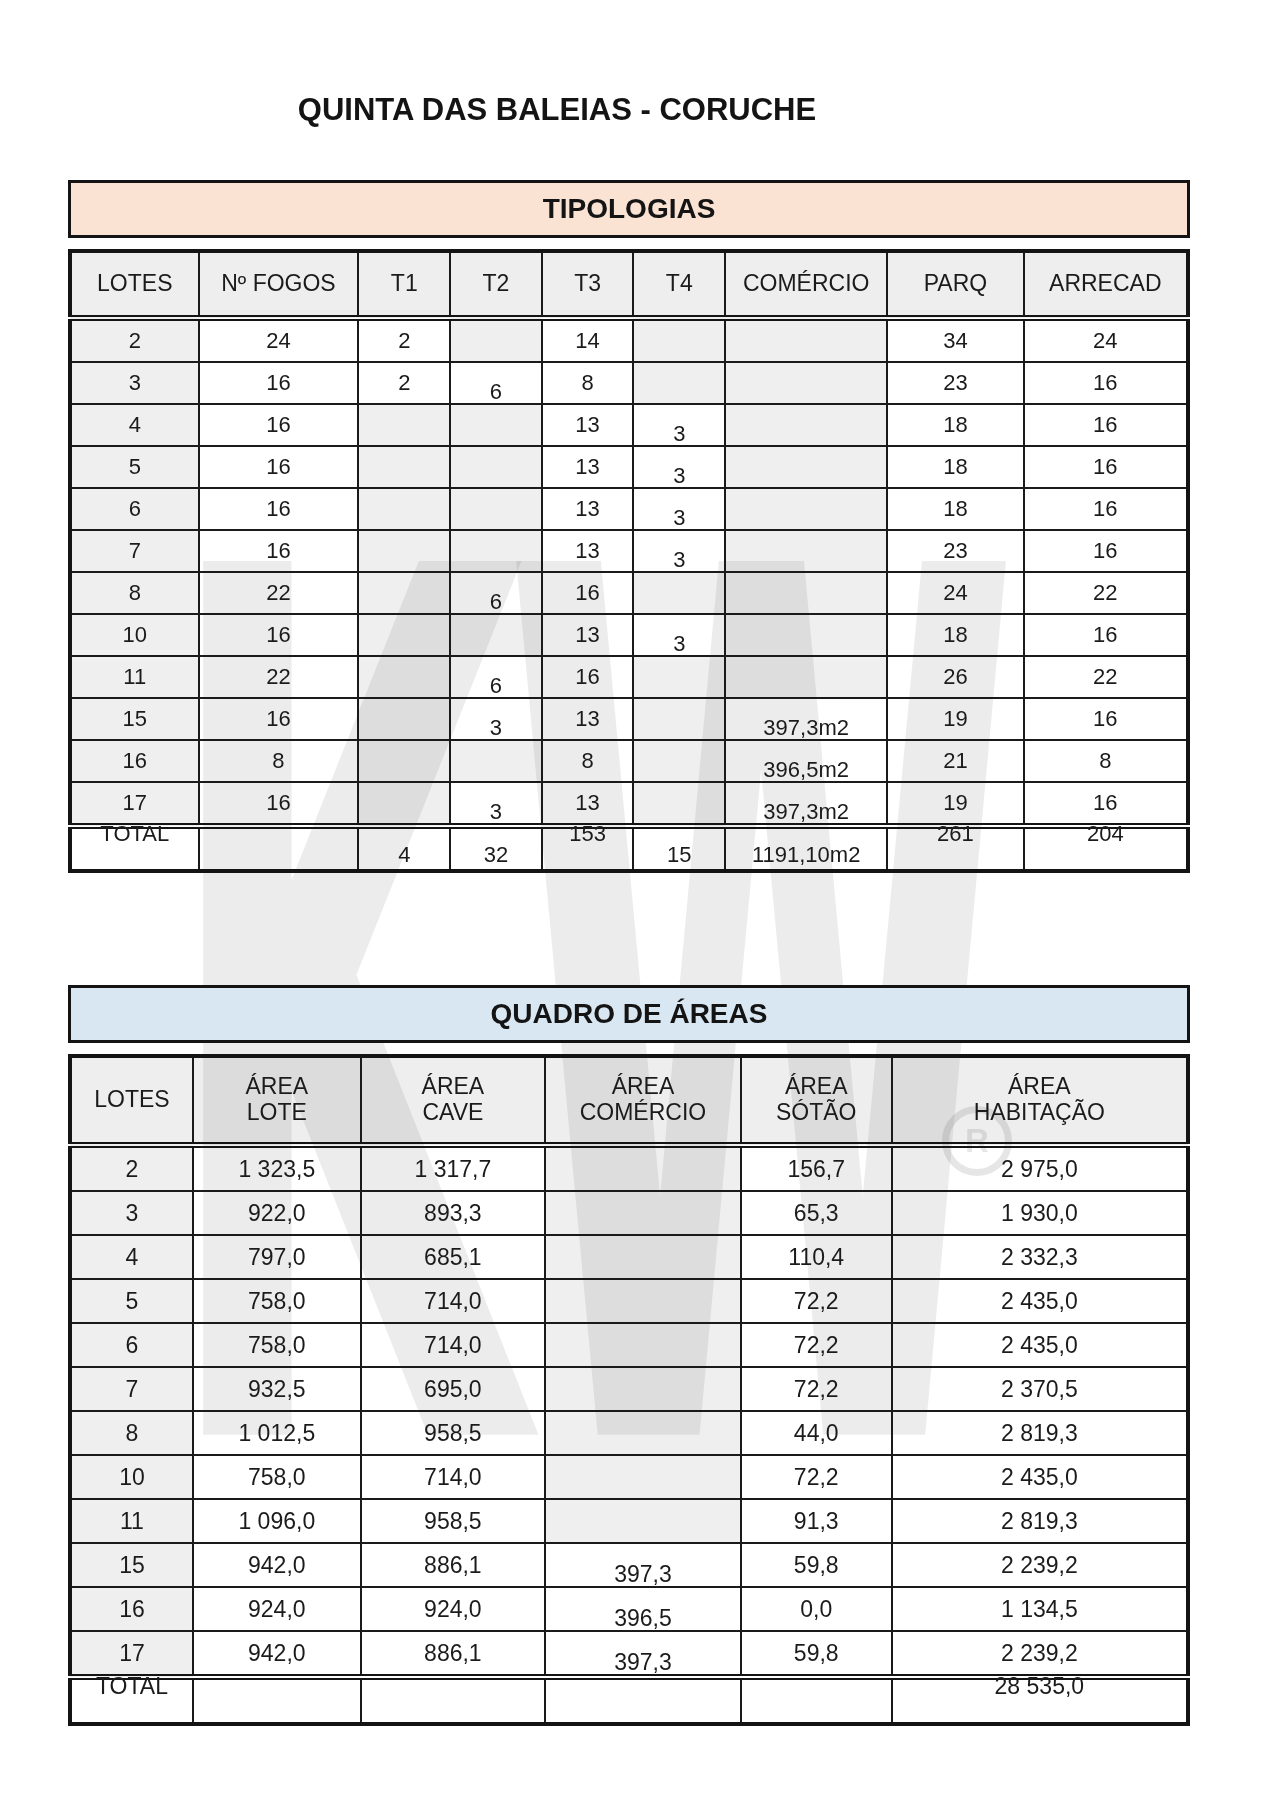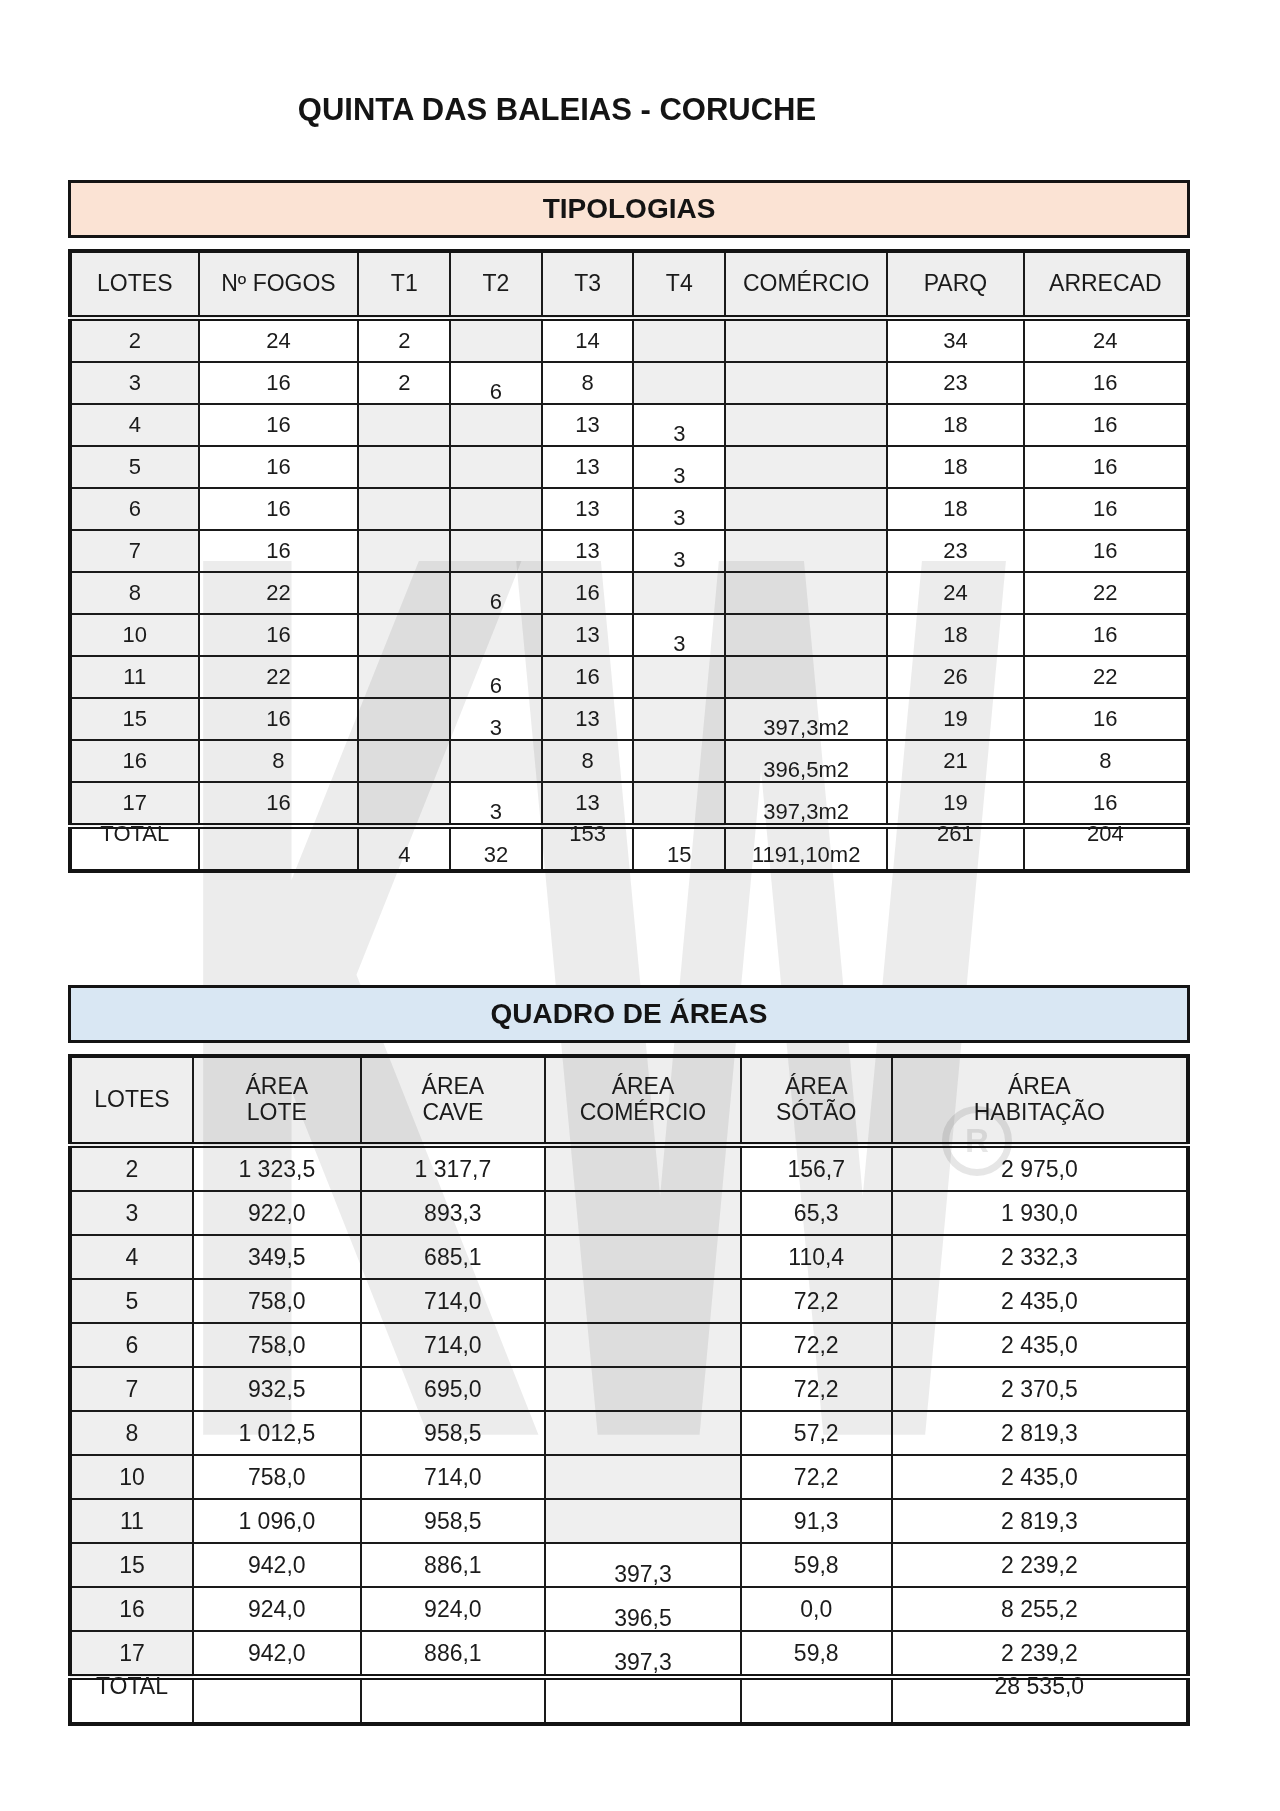--- a/index.html
+++ b/index.html
@@ -322,21 +322,21 @@
           <tr>
             <td class="rowhead"><span>3</span></td>
             <td><span>922,0</span></td>
             <td><span>893,3</span></td>
             <td class="empty"><span></span></td>
             <td><span>65,3</span></td>
             <td><span>1 930,0</span></td>
           </tr>
           <tr>
             <td class="rowhead"><span>4</span></td>
-            <td><span>349,5</span></td>
+            <td><span>797,0</span></td>
             <td><span>685,1</span></td>
             <td class="empty"><span></span></td>
             <td><span>110,4</span></td>
             <td><span>2 332,3</span></td>
           </tr>
           <tr>
             <td class="rowhead"><span>5</span></td>
             <td><span>758,0</span></td>
             <td><span>714,0</span></td>
             <td class="empty"><span></span></td>
@@ -357,21 +357,21 @@
             <td><span>695,0</span></td>
             <td class="empty"><span></span></td>
             <td><span>72,2</span></td>
             <td><span>2 370,5</span></td>
           </tr>
           <tr>
             <td class="rowhead"><span>8</span></td>
             <td><span>1 012,5</span></td>
             <td><span>958,5</span></td>
             <td class="empty"><span></span></td>
-            <td><span>57,2</span></td>
+            <td><span>44,0</span></td>
             <td><span>2 819,3</span></td>
           </tr>
           <tr>
             <td class="rowhead"><span>10</span></td>
             <td><span>758,0</span></td>
             <td><span>714,0</span></td>
             <td class="empty"><span></span></td>
             <td><span>72,2</span></td>
             <td><span>2 435,0</span></td>
           </tr>
@@ -390,21 +390,21 @@
             <td class="lo"><span>397,3</span></td>
             <td><span>59,8</span></td>
             <td><span>2 239,2</span></td>
           </tr>
           <tr>
             <td class="rowhead"><span>16</span></td>
             <td><span>924,0</span></td>
             <td><span>924,0</span></td>
             <td class="lo"><span>396,5</span></td>
             <td><span>0,0</span></td>
-            <td><span>8 255,2</span></td>
+            <td><span>1 134,5</span></td>
           </tr>
           <tr>
             <td class="rowhead"><span>17</span></td>
             <td><span>942,0</span></td>
             <td><span>886,1</span></td>
             <td class="lo"><span>397,3</span></td>
             <td><span>59,8</span></td>
             <td><span>2 239,2</span></td>
           </tr>
           <tr class="total">

